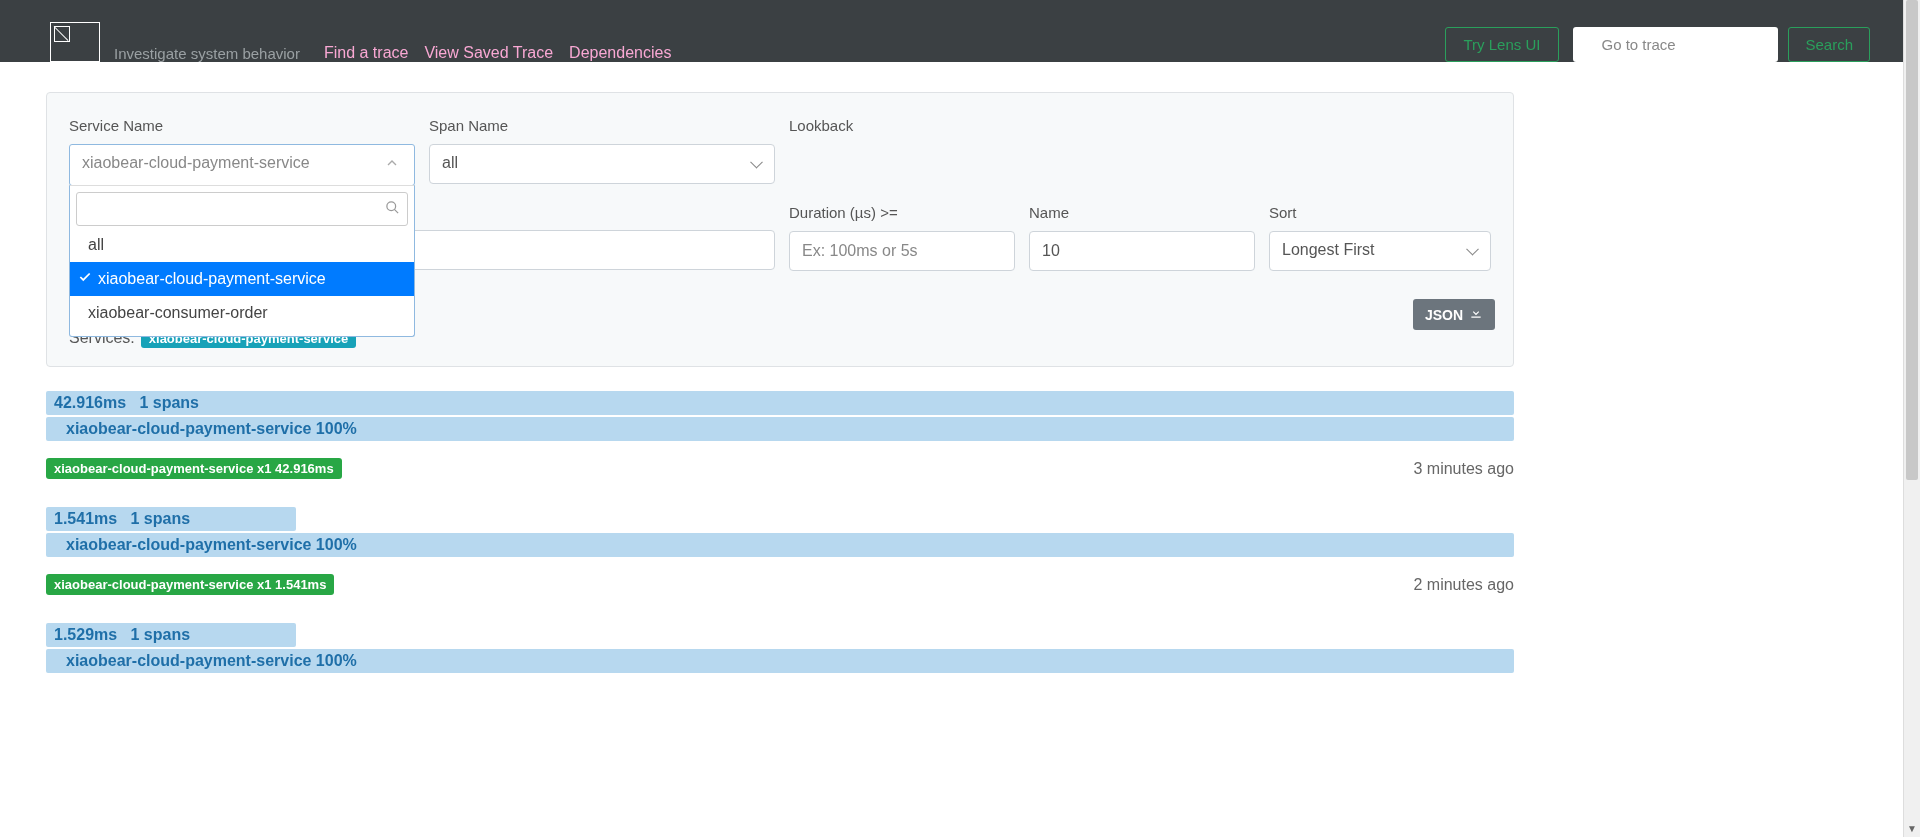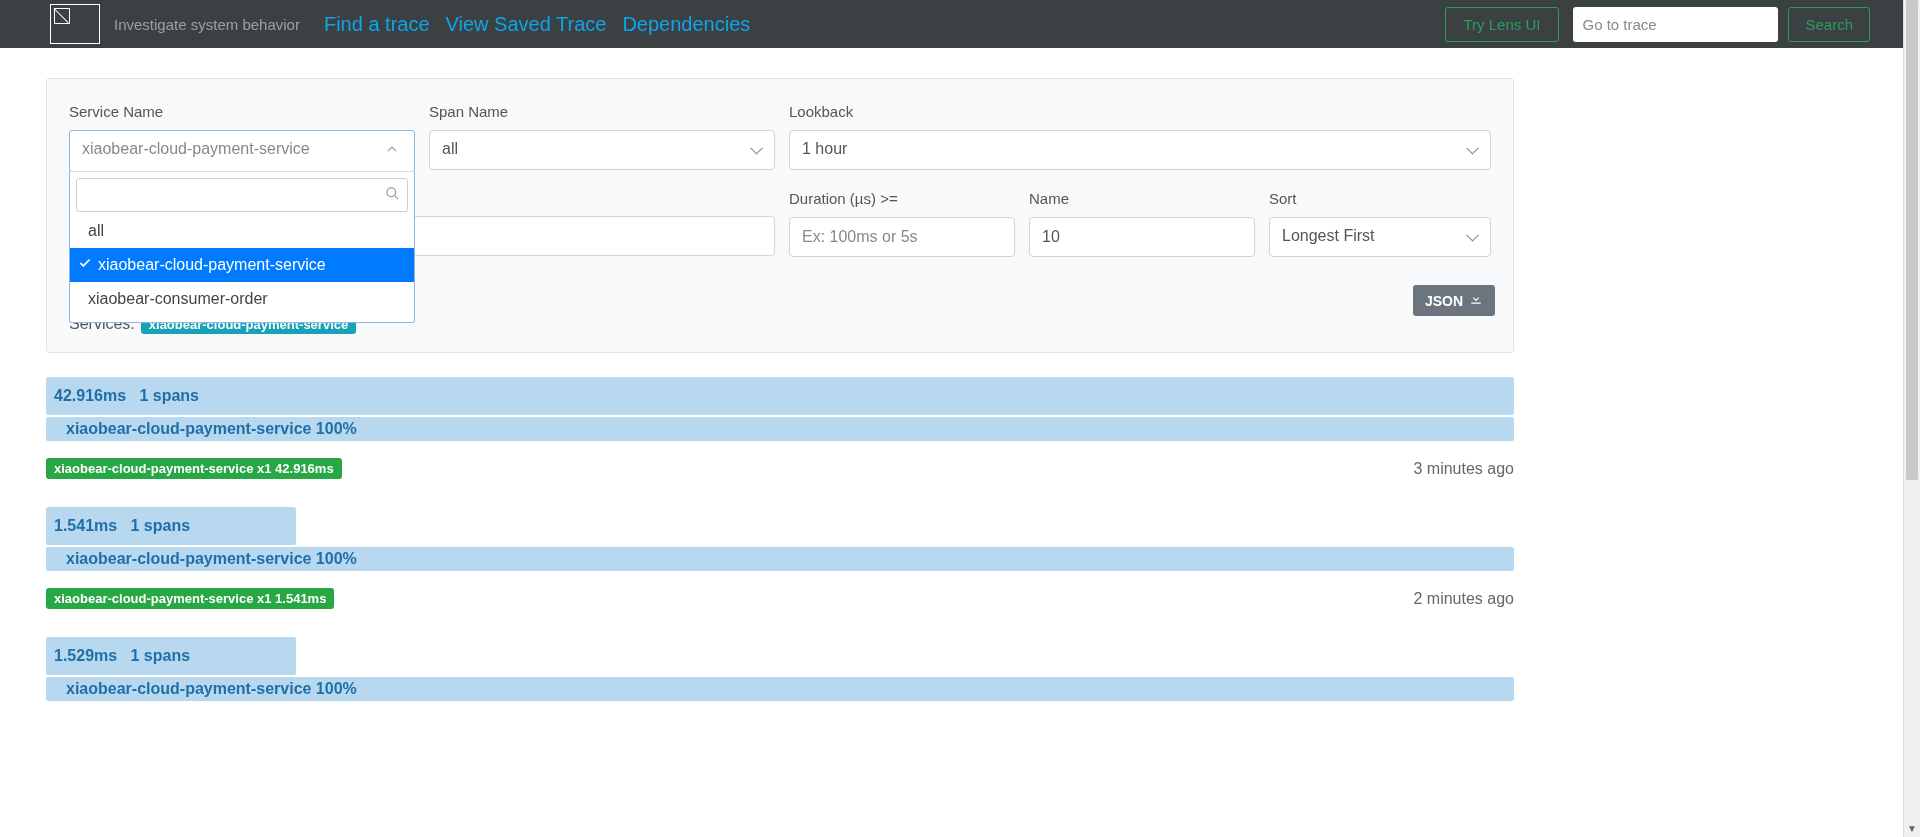--- a/index.html
+++ b/index.html
@@ -4,23 +4,23 @@
 <style>
   * { box-sizing: border-box; margin: 0; padding: 0; }
   body {
     font-family: -apple-system, BlinkMacSystemFont, "Segoe UI", Helvetica, Arial, sans-serif;
     background: #fff;
     color: #333;
     font-size: 14px;
   }
   .topbar {
     background: #3b4043;
-    height: 48px;
+    height: 62px;
     display: flex;
-    align-items: center;
+    align-items: flex-end;
     padding: 0 50px;
   }
   .logo-box {
     width: 50px;
     height: 40px;
     border: 1px solid #fff;
     position: relative;
     margin-right: 14px;
   }
   .logo-box::before {
@@ -34,37 +34,37 @@
     content: '';
     position: absolute;
     left: 3px; top: 3px;
     width: 20px; height: 1px;
     background: #fff;
     transform-origin: left;
     transform: rotate(45deg);
   }
   .tagline { color: #9aa0a3; font-size: 15px; margin-right: 24px; }
   .nav-links { display: flex; gap: 16px; }
-  .nav-link { color: #0ea5e9; font-size: 20px; cursor: pointer; }
+  .nav-link { color: #f9a8d4; font-size: 16px; cursor: pointer; }
   .topbar-spacer { flex: 1; }
   .btn-outline-green {
     border: 1px solid #2a9f5c;
     color: #2a9f5c;
     background: transparent;
     padding: 8px 18px;
     border-radius: 3px;
     font-size: 15px;
     cursor: pointer;
     margin-right: 14px;
   }
   .goto-input {
     background: #fff;
     border: none;
     border-radius: 3px;
-    padding: 9px 9px;
+    padding: 9px 28px;
     width: 205px;
     font-size: 15px;
     color: #555;
     margin-right: 10px;
   }
   .search-btn {
     border: 1px solid #2a9f5c;
     color: #2a9f5c;
     background: transparent;
     padding: 8px 16px;
@@ -214,21 +214,21 @@
     gap: 6px;
   }
   .results { margin-top: 24px; }
   .trace { margin-bottom: 28px; position: relative; }
   .trace .bar-row {
     display: block;
     margin-bottom: 2px;
   }
   .trace .dur-bar {
     background: #b7d8ef;
-    padding: 10px 8px;
+    padding: 3px 8px;
     color: #1f6fa8;
     font-size: 16px;
     font-weight: 700;
     display: inline-block;
     border-radius: 2px;
   }
   .trace .svc-bar {
     background: #b7d8ef;
     display: block;
     color: #1f6fa8;
@@ -342,25 +342,20 @@
       <div class="form-col span">
         <label class="form-label">Span Name</label>
         <div class="select-wrap">
           <div class="select">
             <span>all</span>
           </div>
         </div>
       </div>
       <div class="form-col lookback">
         <label class="form-label">Lookback</label>
-        <div class="select-wrap">
-          <div class="select">
-            <span>1 hour</span>
-          </div>
-        </div>
       </div>
     </div>
 
     <div class="row2">
       <div class="col-annot">
         <div style="height:26px;"></div>
         <input class="input placeholder" placeholder="foo and cache.miss" style="">
       </div>
       <div class="col-dur">
         <label class="form-label">Duration (µs) &gt;=</label>

